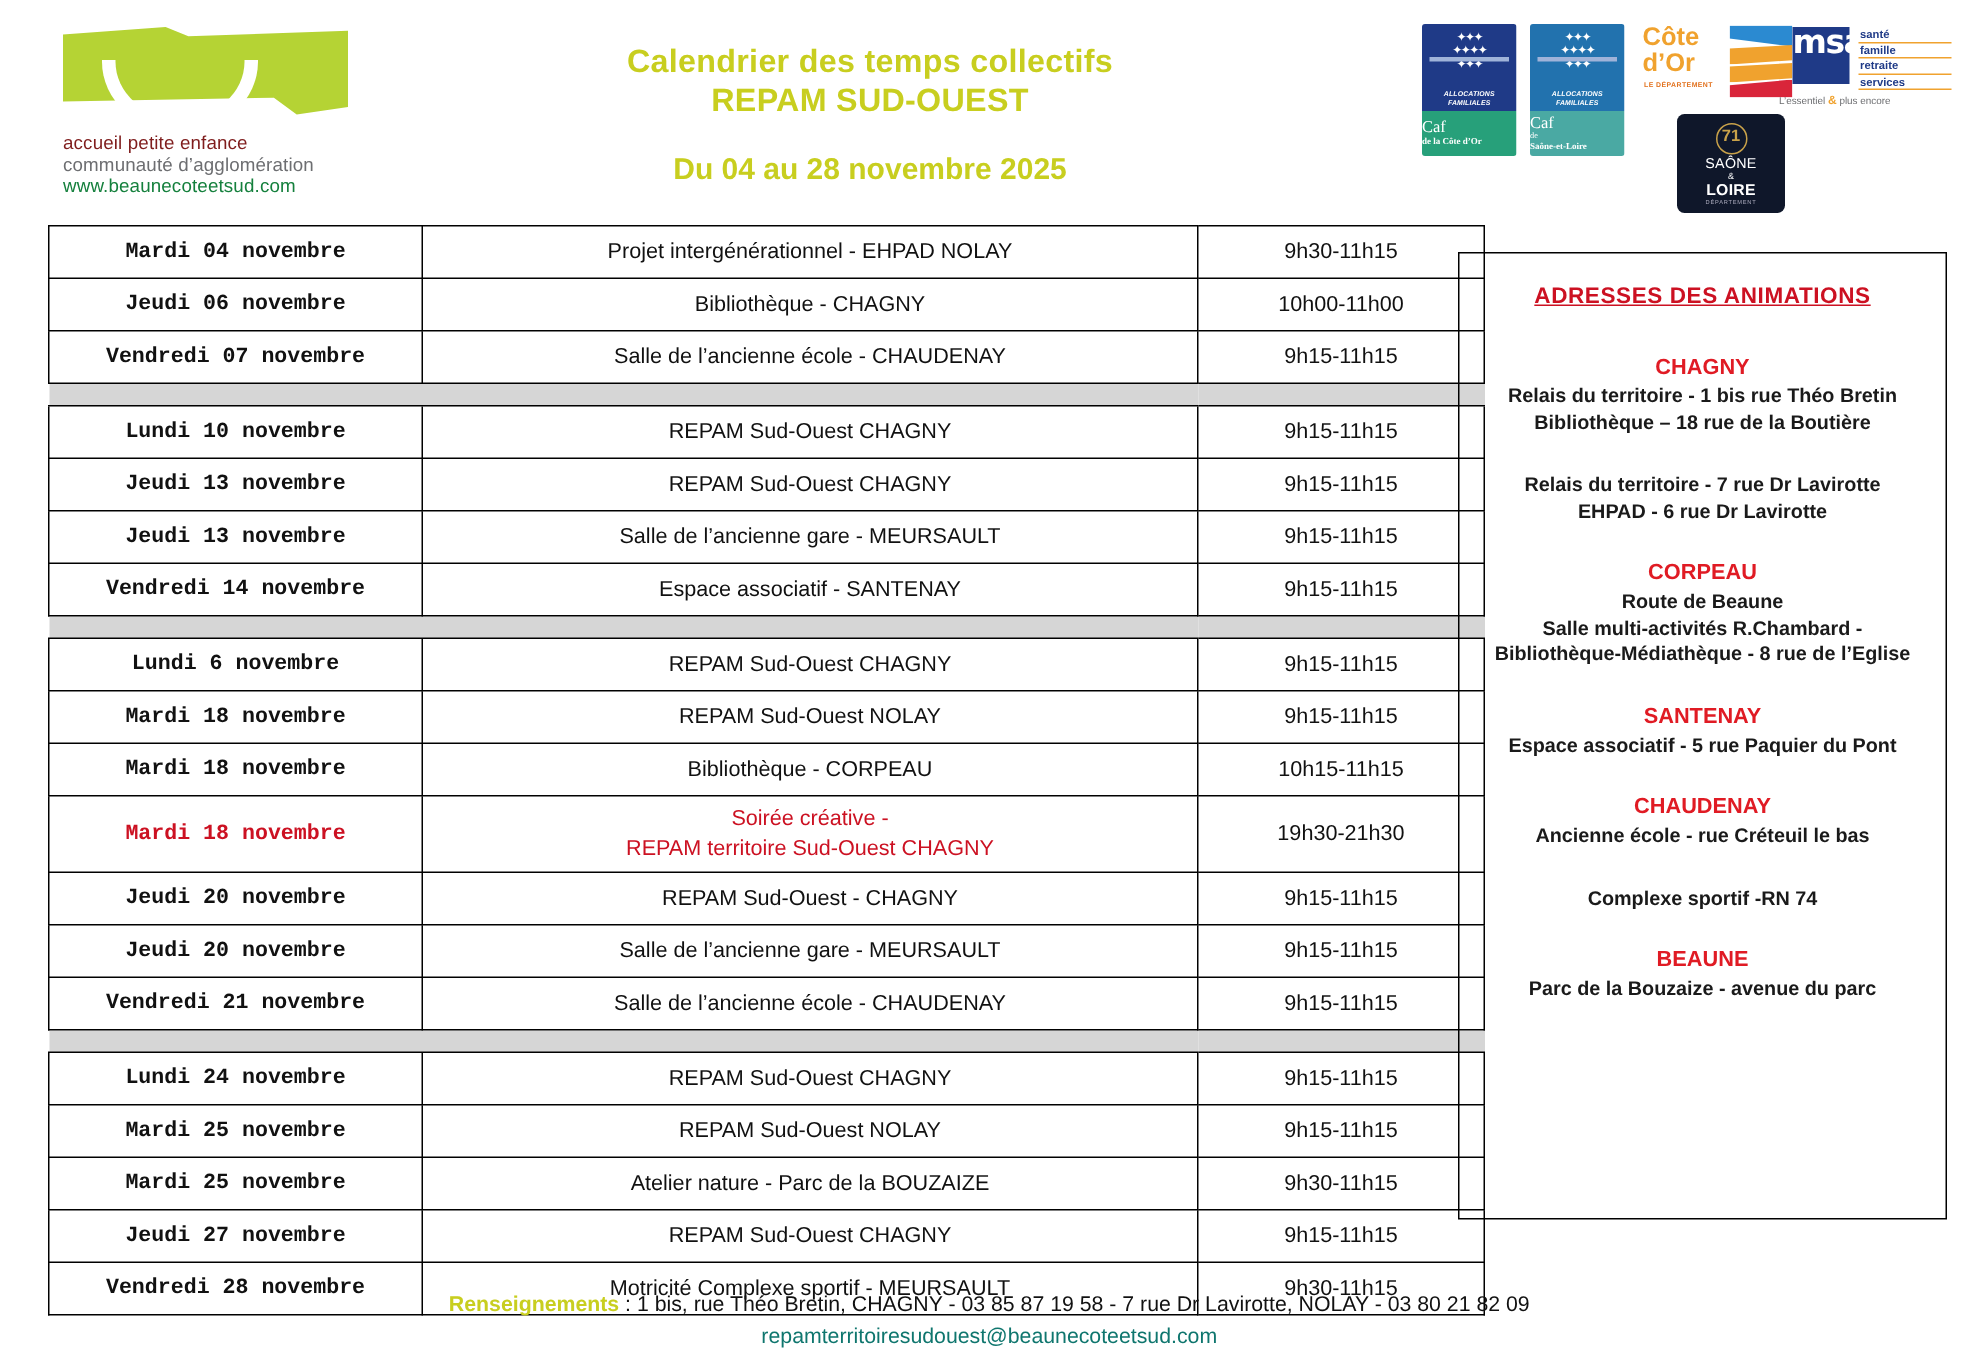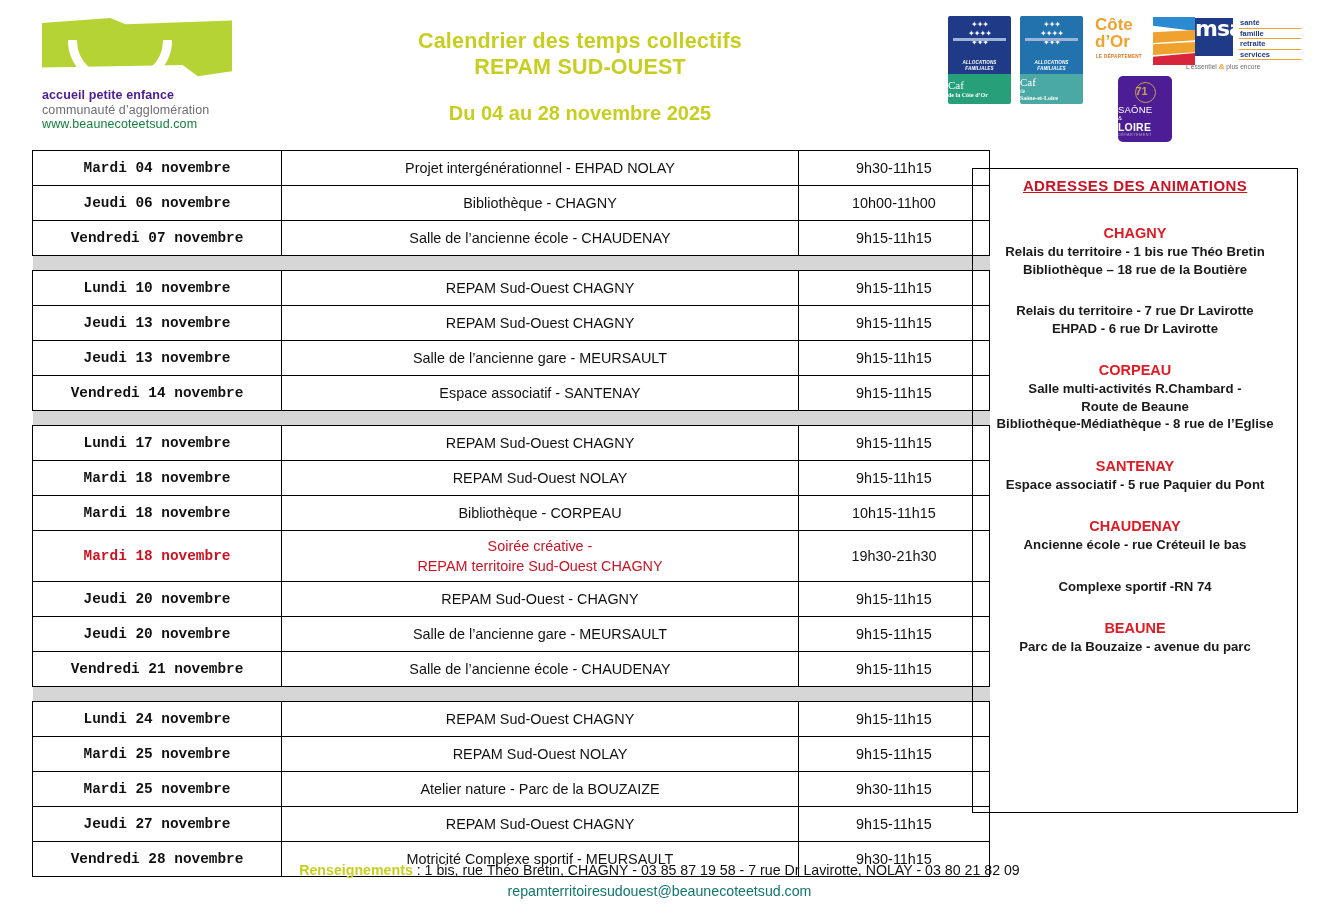--- a/index.html
+++ b/index.html
@@ -63,21 +63,21 @@
     width: 104px;
     height: 12px;
     background: #b5d334;
   }
   .logo-lines {
     margin-top: 2px;
     font-size: 12.5px;
     line-height: 14.5px;
     letter-spacing: 0.1px;
   }
-  .logo-line1 { color: #4c1d95; font-weight: bold; }
+  .logo-line1 { color: #7f1d1d; }
   .logo-line2 { color: #6d6e71; }
   .logo-line3 { color: #15803d; }
 
   
   .title-block {
     position: absolute;
     left: 300px;
     top: 28px;
     width: 560px;
     text-align: center;
@@ -196,26 +196,26 @@
     clip-path: polygon(0 18%,100% 0,100% 78%,0 100%); }
   .cf-or2 { top: 25px; height: 13px; background: #f0a22e;
     clip-path: polygon(0 18%,100% 0,100% 78%,0 100%); }
   .cf-red { top: 36px; height: 12px; background: #d9253a;
     clip-path: polygon(0 32%,100% 0,100% 100%,0 100%); }
 
   .saone {
     position: absolute;
     left: 178px;
     top: 70px;
-    width: 54px;
+    width: 72px;
     height: 66px;
-    background: #4c1d95;
+    background: #0f172a;
     border-radius: 5px;
     color: #ffffff;
-    text-align: left;
+    text-align: center;
   }
   .saone-em {
     margin: 6px auto 1px;
     width: 19px; height: 19px;
     border: 1.6px solid #c9a24a;
     border-radius: 50%;
     color: #c9a24a;
     font-size: 11px;
     line-height: 17px;
     font-weight: bold;
@@ -313,21 +313,21 @@
   
   .addresses {
     position: absolute;
     left: 972px;
     top: 18px;
     width: 326px;
     height: 645px;
     border: 1.6px solid #000000;
     box-sizing: border-box;
     text-align: center;
-    padding-top: 8px;
+    padding-top: 20px;
   }
   .addr-title {
     color: #cc1122;
     font-weight: bold;
     font-size: 15px;
     text-decoration: underline;
     letter-spacing: 0.4px;
     margin-bottom: 30px;
   }
   .addr-group { margin-bottom: 24px; }
@@ -492,21 +492,21 @@
           <td class="c-day">Vendredi 14 novembre</td>
           <td class="c-place">Espace associatif - SANTENAY</td>
           <td class="c-time">9h15-11h15</td>
         </tr>
         <tr class="sep">
           <td class="c-day"></td>
           <td class="c-place"></td>
           <td class="c-time"></td>
         </tr>
         <tr class="">
-          <td class="c-day">Lundi 17 novembre</td>
+          <td class="c-day">Lundi 6 novembre</td>
           <td class="c-place">REPAM Sud-Ouest CHAGNY</td>
           <td class="c-time">9h15-11h15</td>
         </tr>
         <tr class="">
           <td class="c-day">Mardi 18 novembre</td>
           <td class="c-place">REPAM Sud-Ouest NOLAY</td>
           <td class="c-time">9h15-11h15</td>
         </tr>
         <tr class="">
           <td class="c-day">Mardi 18 novembre</td>
@@ -576,22 +576,22 @@
           <div class="addr-city">CHAGNY</div>
           <div class="addr-line">Relais du territoire - 1 bis rue Théo Bretin</div>
           <div class="addr-line">Bibliothèque – 18 rue de la Boutière</div>
         </div>
         <div class="addr-group">
           <div class="addr-line">Relais du territoire - 7 rue Dr Lavirotte</div>
           <div class="addr-line">EHPAD - 6 rue Dr Lavirotte</div>
         </div>
         <div class="addr-group">
           <div class="addr-city">CORPEAU</div>
+          <div class="addr-line">Route de Beaune</div>
           <div class="addr-line">Salle multi-activités R.Chambard -</div>
-          <div class="addr-line">Route de Beaune</div>
           <div class="addr-line">Bibliothèque-Médiathèque - 8 rue de l’Eglise</div>
         </div>
         <div class="addr-group">
           <div class="addr-city">SANTENAY</div>
           <div class="addr-line">Espace associatif - 5 rue Paquier du Pont</div>
         </div>
         <div class="addr-group">
           <div class="addr-city">CHAUDENAY</div>
           <div class="addr-line">Ancienne école - rue Créteuil le bas</div>
         </div>

